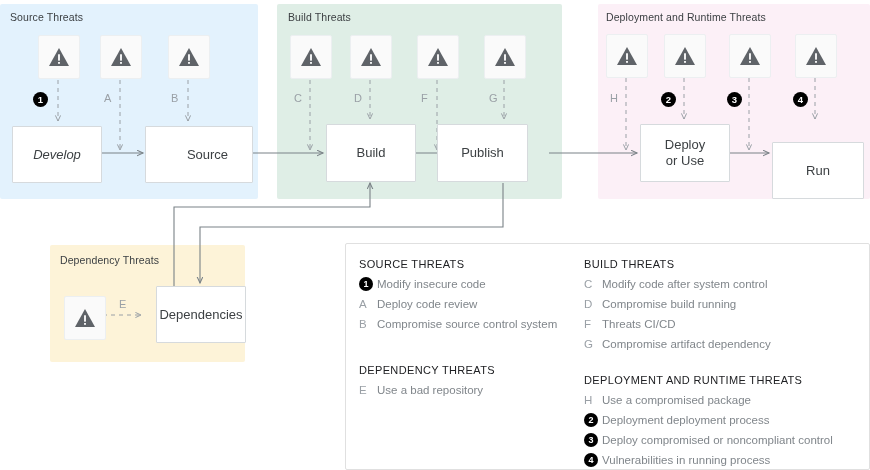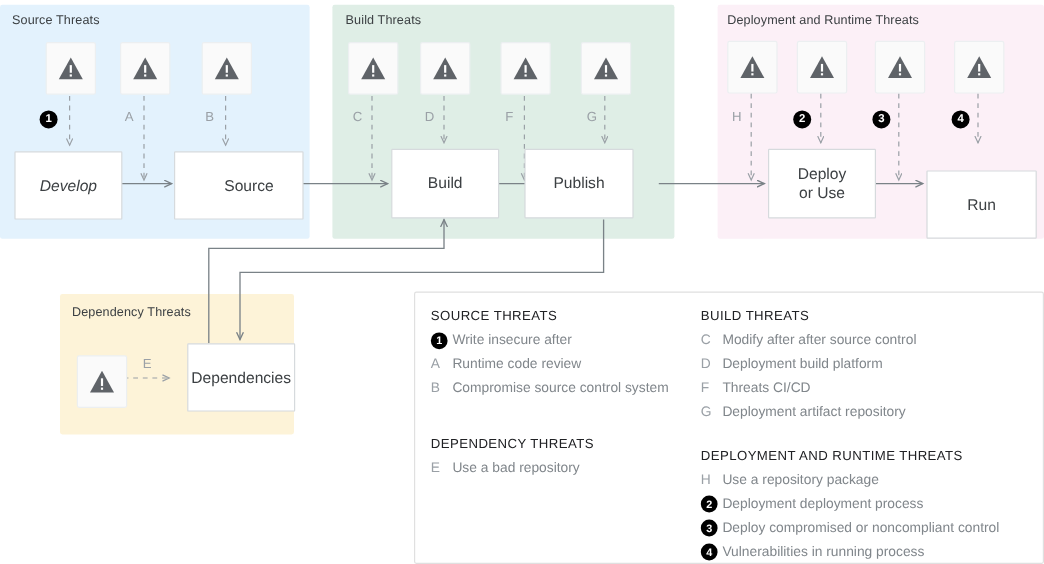--- a/index.html
+++ b/index.html
@@ -248,25 +248,25 @@
 
 <div class="legend">
   <div class="legend-col left">
 
     <div class="legend-block">
       <div class="legend-head">SOURCE THREATS</div>
       <div class="legend-row">
         <span class="legend-key">
             <span class="badge">1</span>
           </span>
-        <span class="legend-text">Write insecure after</span>
+        <span class="legend-text">Modify insecure code</span>
       </div>
       <div class="legend-row">
         <span class="legend-key">A</span>
-        <span class="legend-text">Runtime code review</span>
+        <span class="legend-text">Deploy code review</span>
       </div>
       <div class="legend-row">
         <span class="legend-key">B</span>
         <span class="legend-text">Compromise source control system</span>
       </div>
     </div>
 
     <div class="legend-block" style="margin-top:32px;">
       <div class="legend-head">DEPENDENCY THREATS</div>
       <div class="legend-row">
@@ -276,41 +276,41 @@
     </div>
 
   </div>
 
   <div class="legend-col right">
 
     <div class="legend-block">
       <div class="legend-head">BUILD THREATS</div>
       <div class="legend-row">
         <span class="legend-key">C</span>
-        <span class="legend-text">Modify after after source control</span>
+        <span class="legend-text">Modify code after system control</span>
       </div>
       <div class="legend-row">
         <span class="legend-key">D</span>
-        <span class="legend-text">Deployment build platform</span>
+        <span class="legend-text">Compromise build running</span>
       </div>
       <div class="legend-row">
         <span class="legend-key">F</span>
         <span class="legend-text">Threats CI/CD</span>
       </div>
       <div class="legend-row">
         <span class="legend-key">G</span>
-        <span class="legend-text">Deployment artifact repository</span>
+        <span class="legend-text">Compromise artifact dependency</span>
       </div>
     </div>
 
     <div class="legend-block" style="margin-top:14px;">
       <div class="legend-head">DEPLOYMENT AND RUNTIME THREATS</div>
       <div class="legend-row">
         <span class="legend-key">H</span>
-        <span class="legend-text">Use a repository package</span>
+        <span class="legend-text">Use a compromised package</span>
       </div>
       <div class="legend-row">
         <span class="legend-key">
             <span class="badge">2</span>
           </span>
         <span class="legend-text">Deployment deployment process</span>
       </div>
       <div class="legend-row">
         <span class="legend-key">
             <span class="badge">3</span>

